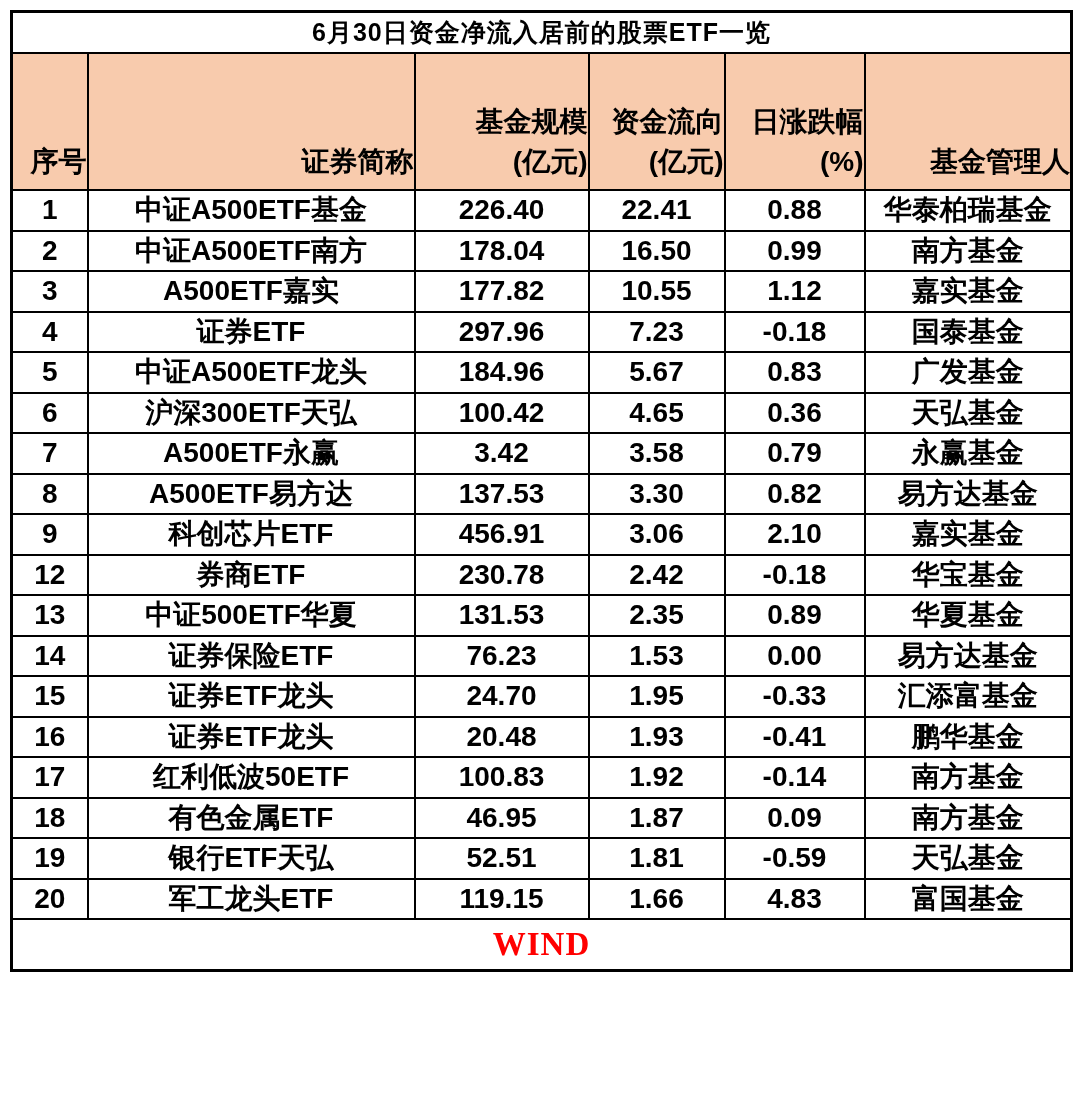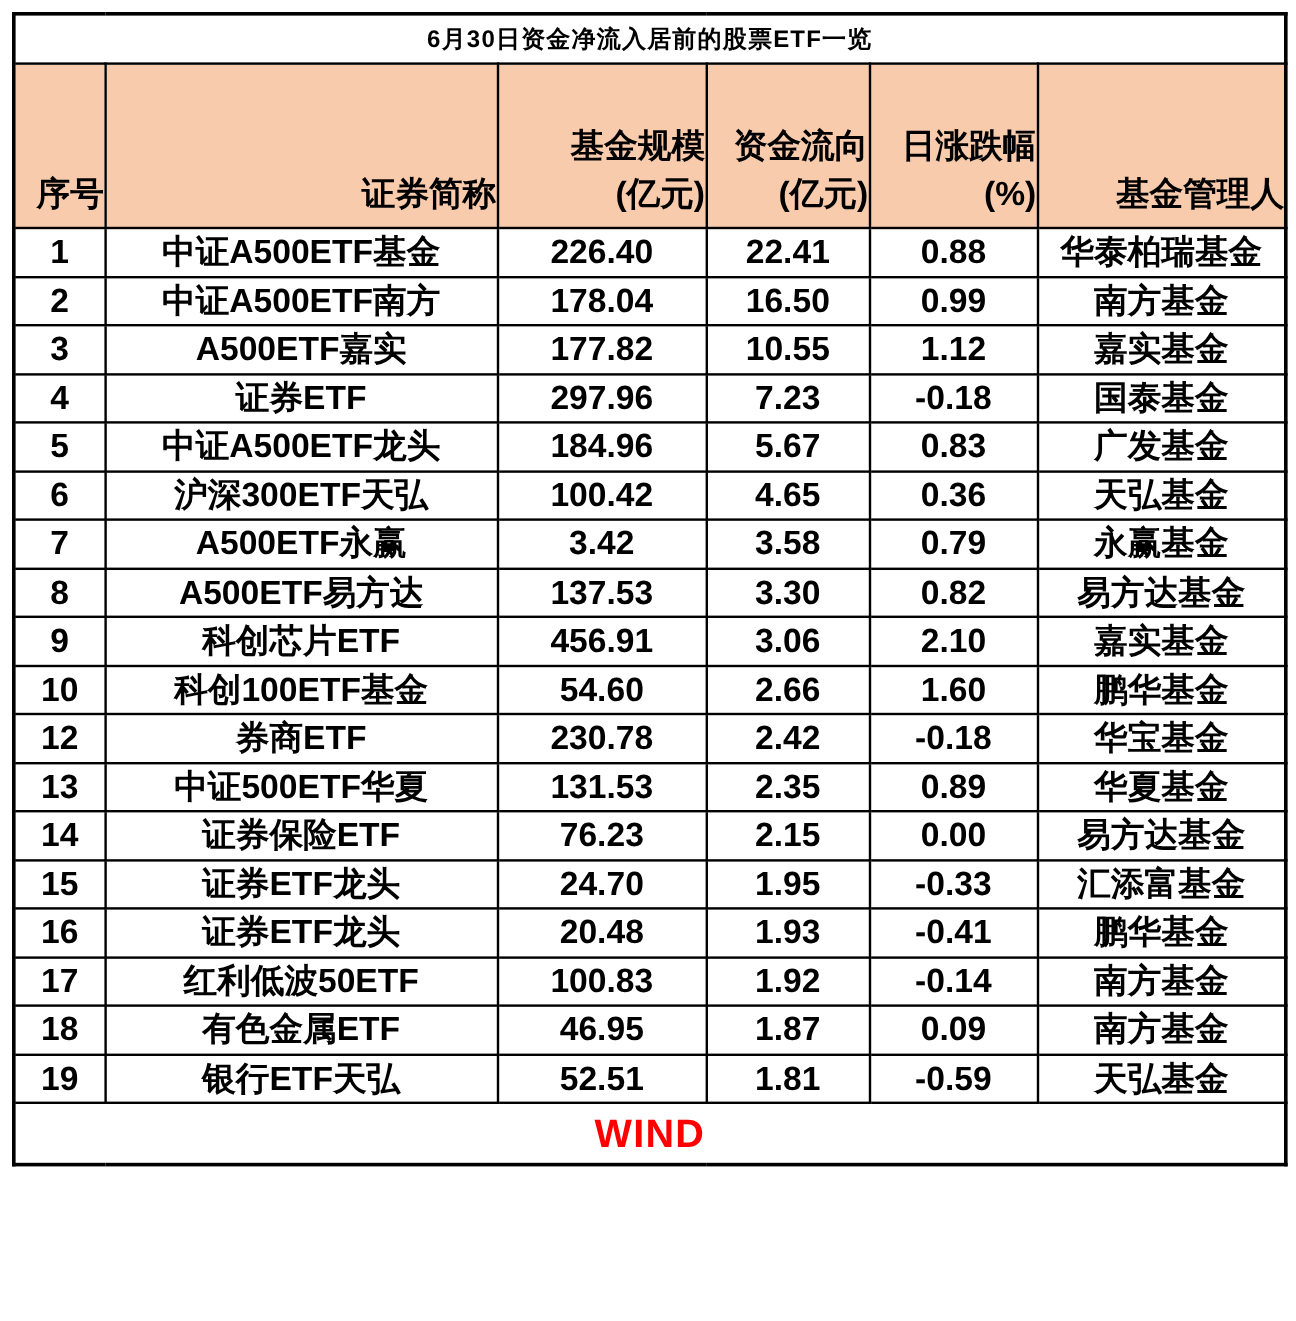--- a/index.html
+++ b/index.html
@@ -23,34 +23,34 @@
     text-align:center;vertical-align:middle;
     padding:0;overflow:hidden;
   }
   .col-rank{width:76px;}
   .col-name{width:327px;}
   .col-size{width:174px;}
   .col-flow{width:136px;}
   .col-change{width:140px;}
   .col-manager{width:207px;}
   .title-cell{
-    height:39px;font-size:20px;background:#ffffff;letter-spacing:1px;
+    height:39px;font-size:25px;background:#ffffff;letter-spacing:1px;
   }
   .header-row th{
     height:129px;background:var(--header-bg);
     font-size:28px;line-height:1.45;
     vertical-align:bottom;padding-bottom:6px;
     white-space:pre-line;
     text-align:right;
   }
   .etf-table tbody td{
     height:38.5px;font-size:28px;line-height:1;
   }
   .footer-cell{
-    height:49px;font-size:33px;color:var(--source-text);letter-spacing:1px;
+    height:49px;font-size:33px;color:var(--source-text);letter-spacing:1px;font-family:Liberation Serif, serif;
   }
 </style>
 </head>
 <body>
 
 <table class="etf-table">
   <colgroup>
     <col class="col-rank">
     <col class="col-name">
     <col class="col-size">
@@ -141,48 +141,40 @@
       </tr>
       <tr>
         <td>9</td>
         <td>科创芯片ETF</td>
         <td>456.91</td>
         <td>3.06</td>
         <td>2.10</td>
         <td>嘉实基金</td>
       </tr>
       <tr>
-        <td>10</td>
-        <td>科创100ETF基金</td>
-        <td>54.60</td>
-        <td>2.66</td>
-        <td>1.60</td>
-        <td>鹏华基金</td>
-      </tr>
-      <tr>
         <td>12</td>
         <td>券商ETF</td>
         <td>230.78</td>
         <td>2.42</td>
         <td>-0.18</td>
         <td>华宝基金</td>
       </tr>
       <tr>
         <td>13</td>
         <td>中证500ETF华夏</td>
         <td>131.53</td>
         <td>2.35</td>
         <td>0.89</td>
         <td>华夏基金</td>
       </tr>
       <tr>
         <td>14</td>
         <td>证券保险ETF</td>
         <td>76.23</td>
-        <td>2.15</td>
+        <td>1.53</td>
         <td>0.00</td>
         <td>易方达基金</td>
       </tr>
       <tr>
         <td>15</td>
         <td>证券ETF龙头</td>
         <td>24.70</td>
         <td>1.95</td>
         <td>-0.33</td>
         <td>汇添富基金</td>
@@ -211,20 +203,28 @@
         <td>0.09</td>
         <td>南方基金</td>
       </tr>
       <tr>
         <td>19</td>
         <td>银行ETF天弘</td>
         <td>52.51</td>
         <td>1.81</td>
         <td>-0.59</td>
         <td>天弘基金</td>
+      </tr>
+      <tr>
+        <td>20</td>
+        <td>军工龙头ETF</td>
+        <td>119.15</td>
+        <td>1.66</td>
+        <td>4.83</td>
+        <td>富国基金</td>
       </tr>
     </tbody>
   <tfoot>
     <tr>
       <td class="footer-cell" colspan="6">WIND</td>
     </tr>
   </tfoot>
 </table>
 
 </body></html>

